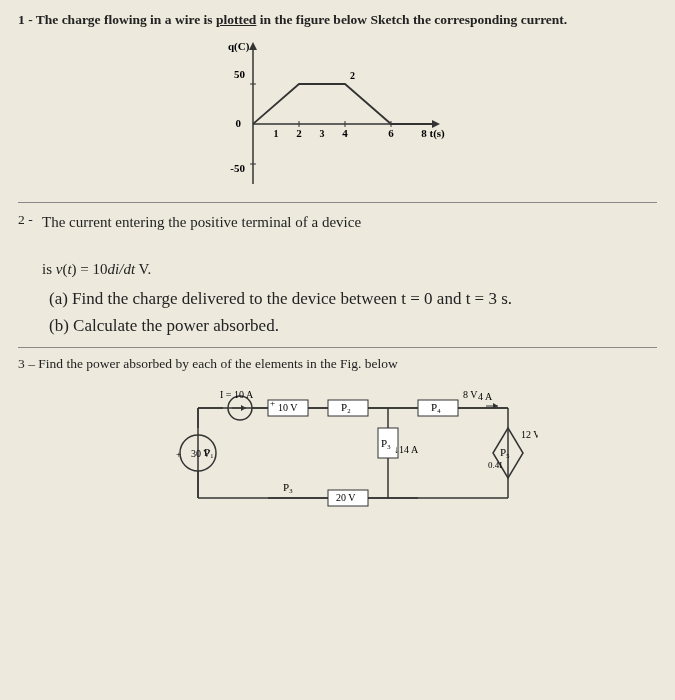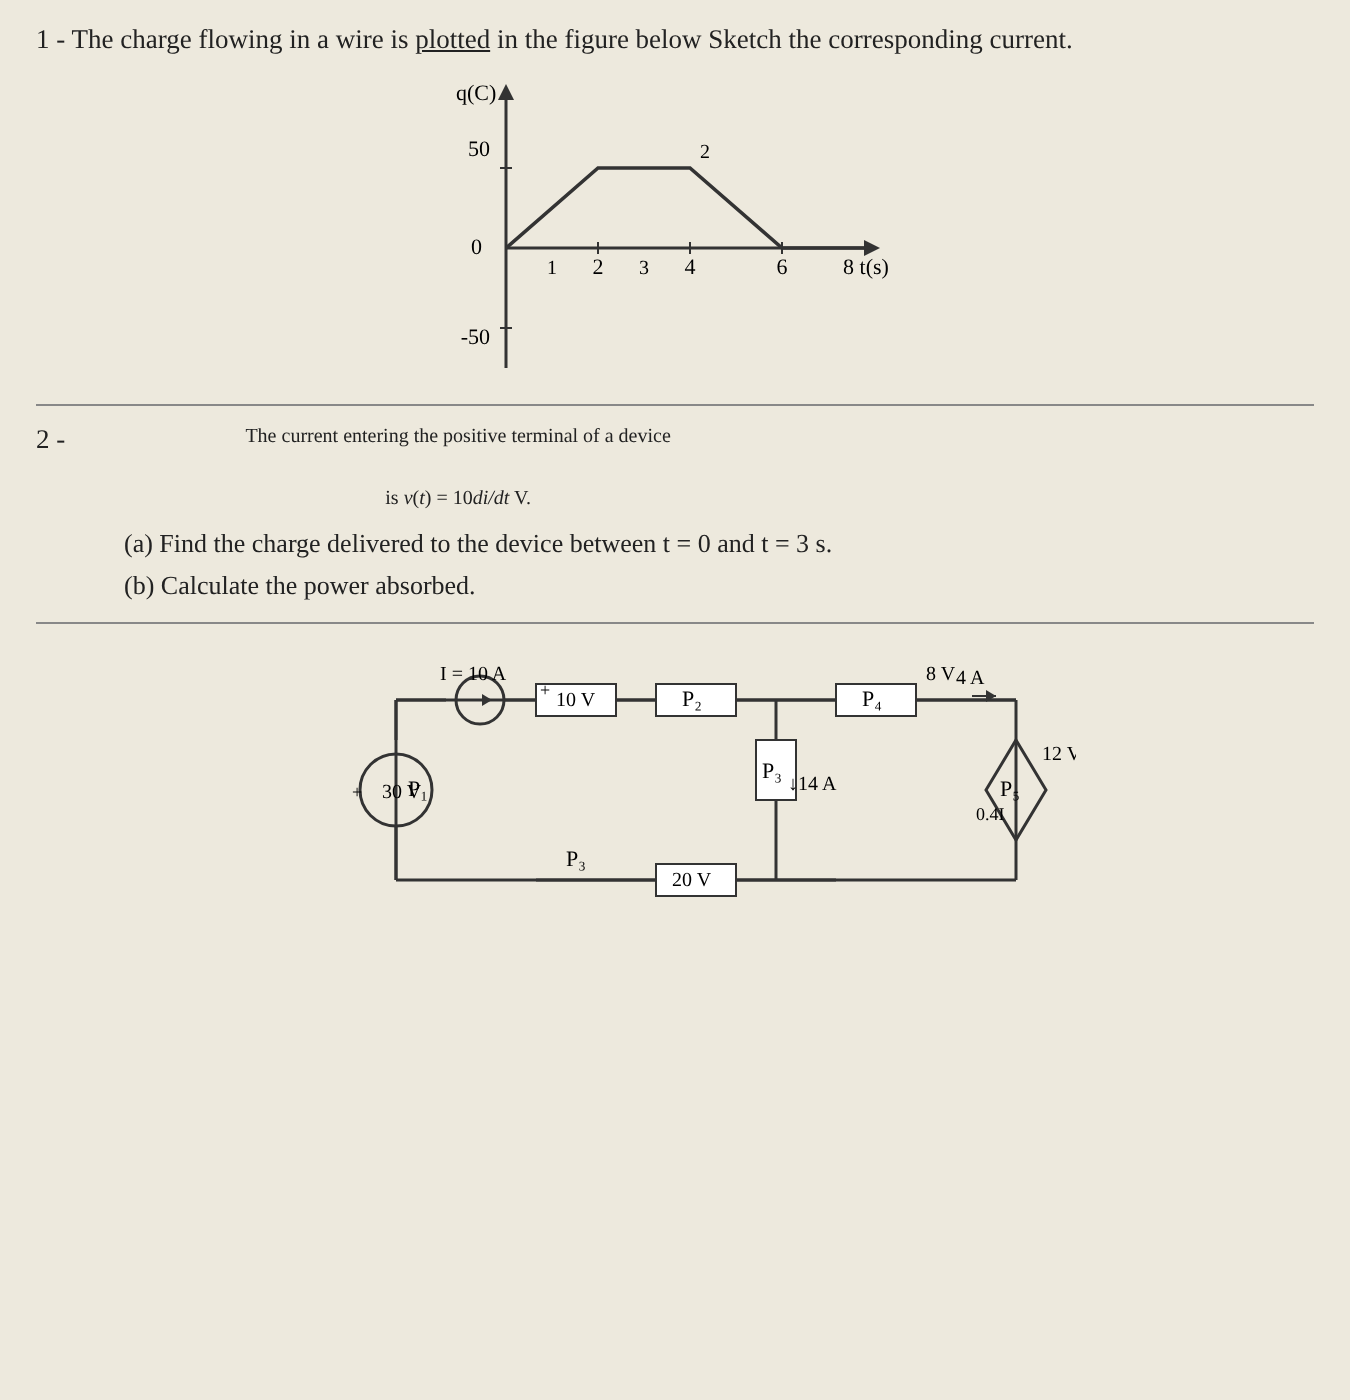--- a/index.html
+++ b/index.html
@@ -14,20 +14,21 @@
     }
     .page {
       width: 675px;
       height: 700px;
       background: #ede9dd;
       padding: 10px 18px 10px 18px;
       position: relative;
     }
     .problem-1 {
       margin-bottom: 6px;
+      font-weight: bold;
     }
     .problem-title {
       font-size: 13.5px;
       line-height: 1.5;
       margin-bottom: 4px;
     }
     .graph-container {
       width: 280px;
       margin: 0 auto 4px auto;
       position: relative;
@@ -44,28 +45,27 @@
       display: flex;
       align-items: flex-start;
       margin-bottom: 4px;
     }
     .problem-2-num {
       font-size: 13.5px;
       min-width: 24px;
       margin-top: 1px;
     }
     .problem-2-text {
-      font-size: 10px;
+      font-size: 15px;
       line-height: 1.55;
-      text-align: center;
     }
     .sub-questions {
-      font-size: 13px;
+      font-size: 17px;
       line-height: 1.6;
-      margin-left: 20px;
+      margin-left: 7px;
       margin-top: 4px;
       font-family: Liberation Serif, serif;
     }
     .problem-3 {
       margin-top: 4px;
       font-size: 13.5px;
       margin-bottom: 6px;
     }
     .circuit-container {
       width: 340px;
@@ -141,20 +141,23 @@
       </div>
       <div class="sub-questions">
         <div>(a) Find the charge delivered to the device between t = 0 and t = 3 s.</div>
         <div>(b) Calculate the power absorbed.</div>
       </div>
     </div>
   </div>
 
   <hr class="divider">
 
+  <div class="problem-3">
+    <span>3 – Find the power absorbed by each of the elements in the Fig. below</span>
+  </div>
 
   <div class="circuit-container">
     <svg class="circuit" width="370" height="145">
 
       <line x1="30" y1="30" x2="340" y2="30" stroke="#333" stroke-width="1.5"></line>
 
       <line x1="30" y1="120" x2="340" y2="120" stroke="#333" stroke-width="1.5"></line>
 
       <line x1="30" y1="30" x2="30" y2="120" stroke="#333" stroke-width="1.5"></line>
 

